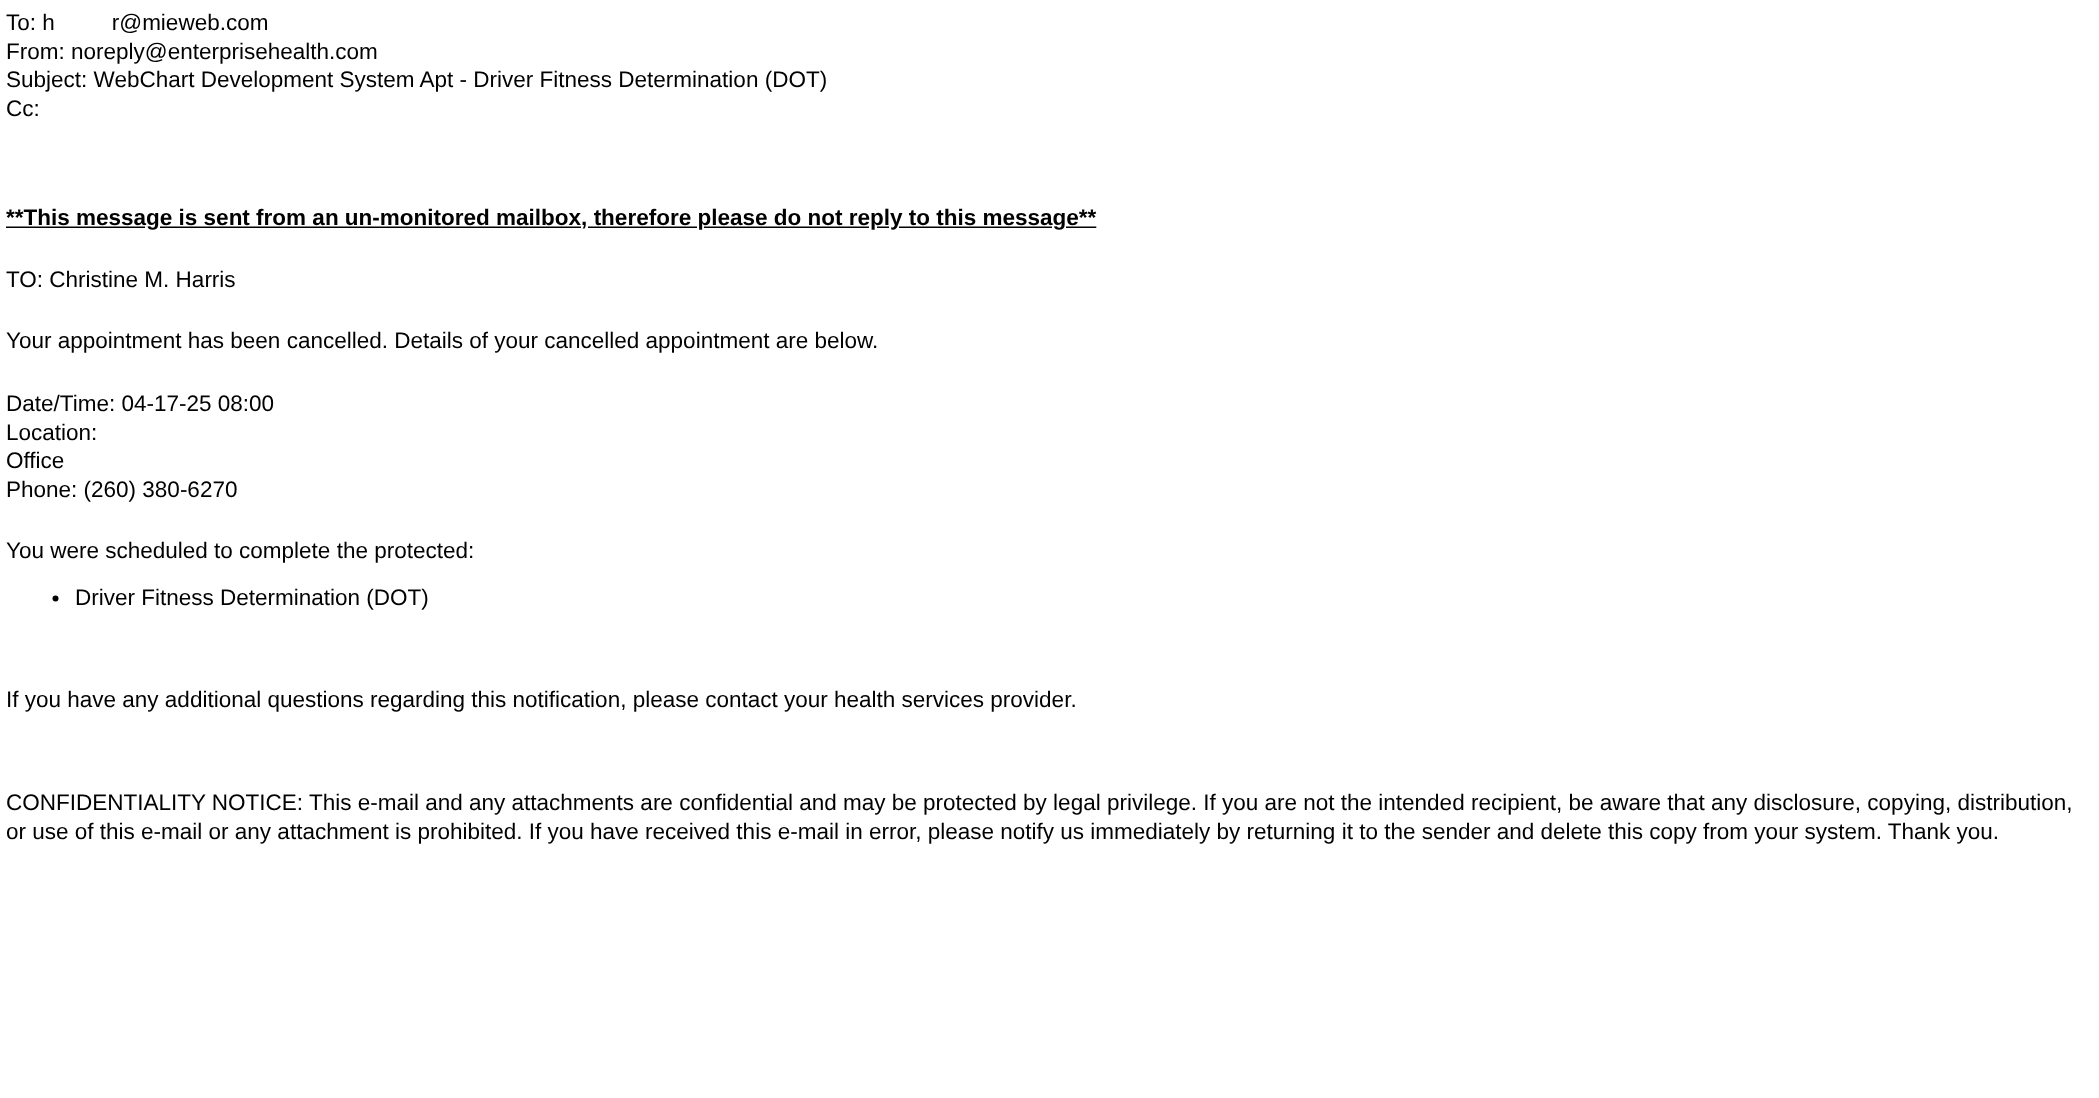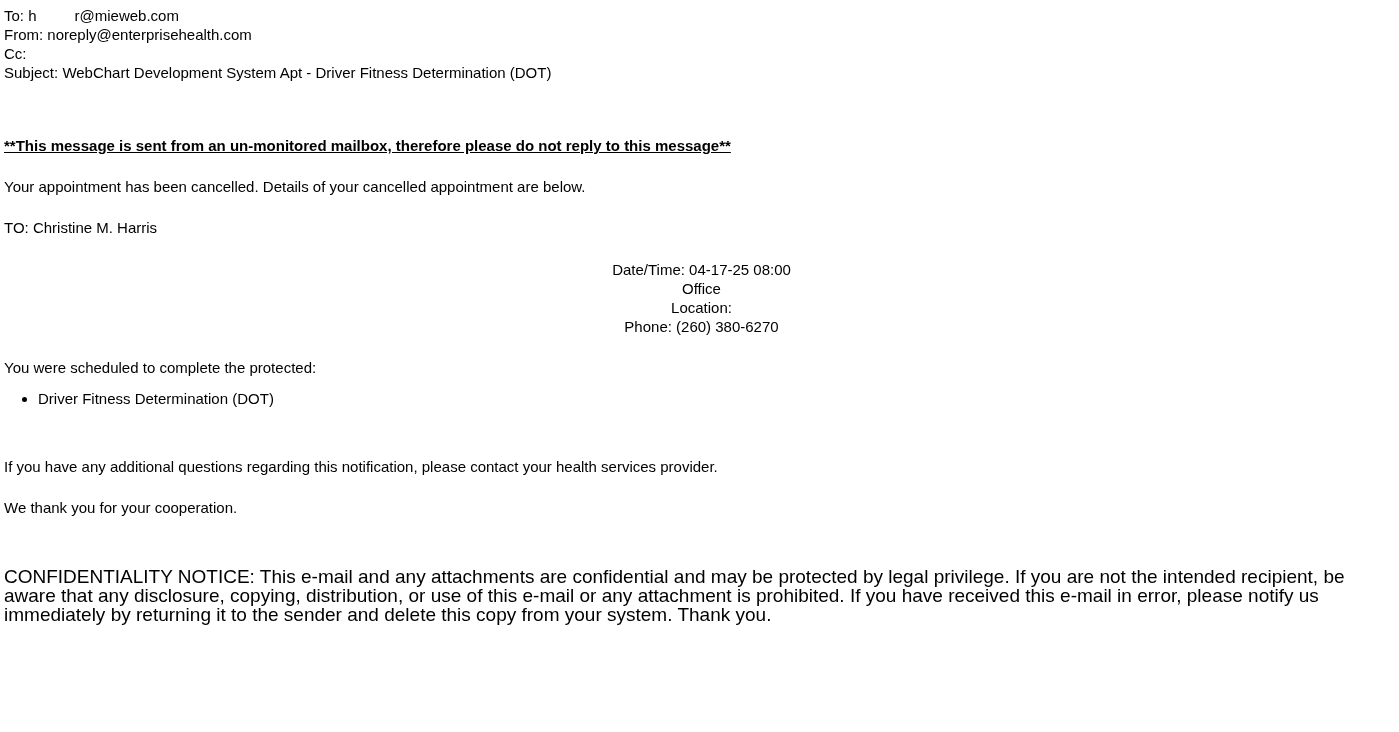--- a/index.html
+++ b/index.html
@@ -51,72 +51,70 @@
   .para {
     margin: 22px 0 0 4px;
     font-size: 15px;
   }
   .block {
     margin: 22px 0 0 4px;
     font-size: 15px;
   }
   .block div {
     line-height: 19px;
-    text-align: center;
   }
   .bullets {
     margin: 12px 0 0 0;
     padding-left: 38px;
     font-size: 15px;
   }
   .bullets li {
-    margin: 0;
+    margin: 12px;
     padding: 0;
     line-height: 20px;
   }
   .confidentiality {
     margin: 50px 0 0 4px;
-    font-size: 19px;
+    font-size: 15px;
     line-height: 19px;
     max-width: 1390px;
   }
 </style>
 </head>
 <body>
 
 <div class="page">
 
   <div class="headers">
     <div class="hdr-line"><span class="hdr-label">To:</span> <span>h</span><span class="redacted"></span><span>r@mieweb.com</span></div>
     <div class="hdr-line"><span class="hdr-label">From:</span> <span>noreply@enterprisehealth.com</span></div>
+    <div class="hdr-line"><span class="hdr-label">Subject:</span> <span>WebChart Development System Apt - Driver Fitness Determination (DOT)</span></div>
     <div class="hdr-line"><span class="hdr-label">Cc:</span><span></span></div>
-    <div class="hdr-line"><span class="hdr-label">Subject:</span> <span>WebChart Development System Apt - Driver Fitness Determination (DOT)</span></div>
   </div>
 
   <div class="spacer-lg"></div>
 
   <div class="notice">**This message is sent from an un-monitored mailbox, therefore please do not reply to this message**</div>
 
 
+  <div class="para">TO: Christine M. Harris</div>
+
   <div class="para">Your appointment has been cancelled. Details of your cancelled appointment are below.</div>
-
-  <div class="para">TO: Christine M. Harris</div>
 
   <div class="block">
     <div>Date/Time: 04-17-25 08:00</div>
+    <div>Location:</div>
     <div>Office</div>
-    <div>Location:</div>
     <div>Phone: (260) 380-6270</div>
   </div>
 
   <div class="para">You were scheduled to complete the protected:</div>
 
   <ul class="bullets">
     <li>Driver Fitness Determination (DOT)</li>
   </ul>
 
   <div class="para" style="margin-top:48px;">If you have any additional questions regarding this notification, please contact your health services provider.</div>
 
-  <div class="para">We thank you for your cooperation.</div>
 
   <div class="confidentiality">CONFIDENTIALITY NOTICE: This e-mail and any attachments are confidential and may be protected by legal privilege. If you are not the intended recipient, be aware that any disclosure, copying, distribution, or use of this e-mail or any attachment is prohibited. If you have received this e-mail in error, please notify us immediately by returning it to the sender and delete this copy from your system. Thank you.</div>
 
 </div>
 
 </body></html>

